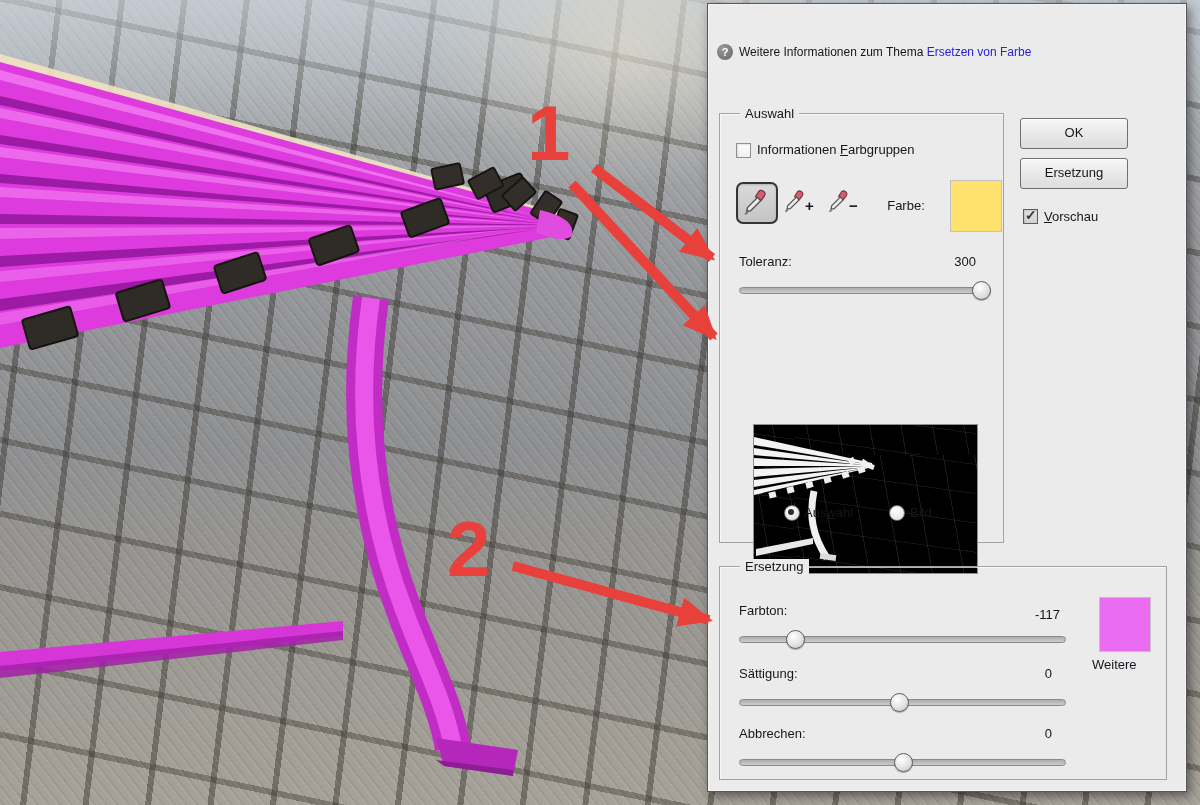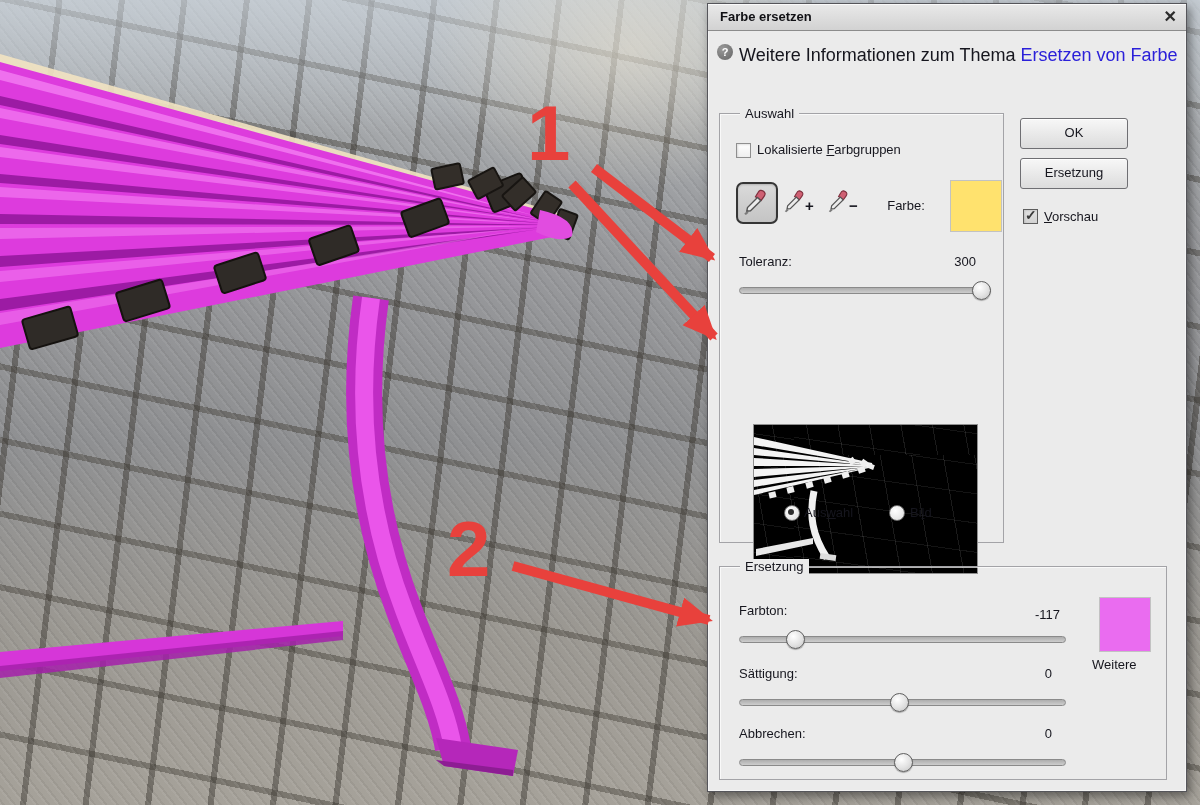--- a/index.html
+++ b/index.html
@@ -21,21 +21,21 @@
   .dlg{position:absolute;left:707px;top:3px;width:478px;height:787px;background:#ebebeb;
        border:1px solid #55555a;box-shadow:inset 0 0 0 1px #f4f4f4, 3px 4px 10px rgba(0,0,0,.45);z-index:5;}
   .titlebar{position:absolute;left:0;top:0;right:0;height:26px;
        background:linear-gradient(180deg,#e9e9e9,#d2d2d2);border-bottom:1px solid #8c8c8c;
        box-shadow:inset 0 1px 0 #fafafa;}
   .title{position:absolute;left:12px;top:5px;font-size:13px;font-weight:700;color:#101014;}
   .closex{position:absolute;right:9px;top:3px;font-size:16px;font-weight:700;color:#2c2c2c;cursor:pointer;line-height:20px;}
   .helpicon{position:absolute;left:9px;top:40px;width:16px;height:16px;border-radius:50%;
        background:radial-gradient(circle at 35% 30%,#9a9a9a,#646464);color:#fff;font-size:11px;font-weight:700;
        text-align:center;line-height:16px;}
-  .helptext{position:absolute;left:31px;top:41px;font-size:18px;}
+  .helptext{position:absolute;left:31px;top:41px;font-size:12px;}
   .helplink{color:#2b20d9;cursor:pointer;}
 
   .group{position:absolute;border:1px solid #a3a3a7;box-shadow:inset 1px 1px 0 rgba(255,255,255,.7);}
   .legend{position:absolute;top:-8px;left:20px;background:#ebebeb;padding:0 5px;font-size:13px;}
 
   .cb{position:absolute;width:13px;height:13px;border:1px solid #8f8f8f;background:linear-gradient(180deg,#ffffff,#efefef);
       box-shadow:inset 1px 1px 2px rgba(0,0,0,.12);}
   .cb.checked{background:linear-gradient(180deg,#e3e3e3,#d2d2d2);border-color:#5d5d5d;}
   .cb .tick{position:absolute;left:1px;top:-3px;font-size:14px;font-weight:700;color:#3a3a3a;}
   .lbl{position:absolute;font-size:13px;white-space:nowrap;}
@@ -126,37 +126,33 @@
     <path d="M 371 298 C 357 396 362 500 404 610 C 424 664 446 706 453 748" fill="none" stroke="#ea55ea" stroke-width="18"></path>
 
     <polygon points="436,738 518,750 513,776 444,766" fill="#b527ba"></polygon>
     <polygon points="436,760 513,770 513,776 444,766" fill="#8d1d93"></polygon>
 
     <polygon points="0,652 343,621 343,636 0,671" fill="#d636d8"></polygon>
     <polygon points="0,666 343,631 343,640 0,678" fill="#a520aa" opacity="0.85"></polygon>
   </svg>
 
   <div class="dlg">
-    <div class="titlebar">
-      <span class="title">Farbe ersetzen</span>
-      <span class="closex">✕</span>
-    </div>
 
     <div class="helpicon">?</div>
     <div class="helptext">
       <span>Weitere Informationen zum Thema</span>
       <span class="helplink" style="color: rgb(43, 32, 217);">Ersetzen von Farbe</span>
     </div>
 
     <div class="group" style="left:11px;top:109px;width:283px;height:428px">
       <span class="legend">Auswahl</span>
 
       <span class="cb" style="left:16px;top:29px"></span>
       <span class="lbl" style="left:37px;top:28px">
-        <span>Lokalisierte </span><span class="mn">F</span><span>arbgruppen</span>
+        <span>Informationen </span><span class="mn">F</span><span>arbgruppen</span>
       </span>
 
       <div class="dropperbtn" style="left:16px;top:68px">
         <svg class="droppericon" style="left:3px;top:3px" viewBox="0 0 24 24">
           <path d="M13.5 4.6 q1.6 -3 4.2 -1.4 q2.6 1.6 .9 4.1 l-2.4 3.4 -4.6 -2.9 z" fill="#cf6073" stroke="#7e2f3d" stroke-width="1"></path>
           <path d="M4.6 19.4 L5.2 16.4 L13.2 8.4 L15.8 11 L7.6 19 Z" fill="#ececec" stroke="#555" stroke-width="1.1"></path>
           <path d="M4.6 19.4 l-2 2 1.3 1 2.2 -1.8 z" fill="#7a7a7a"></path>
         </svg>
       </div>
       <div style="position:absolute;left:62px;top:74px;width:38px;height:32px">

